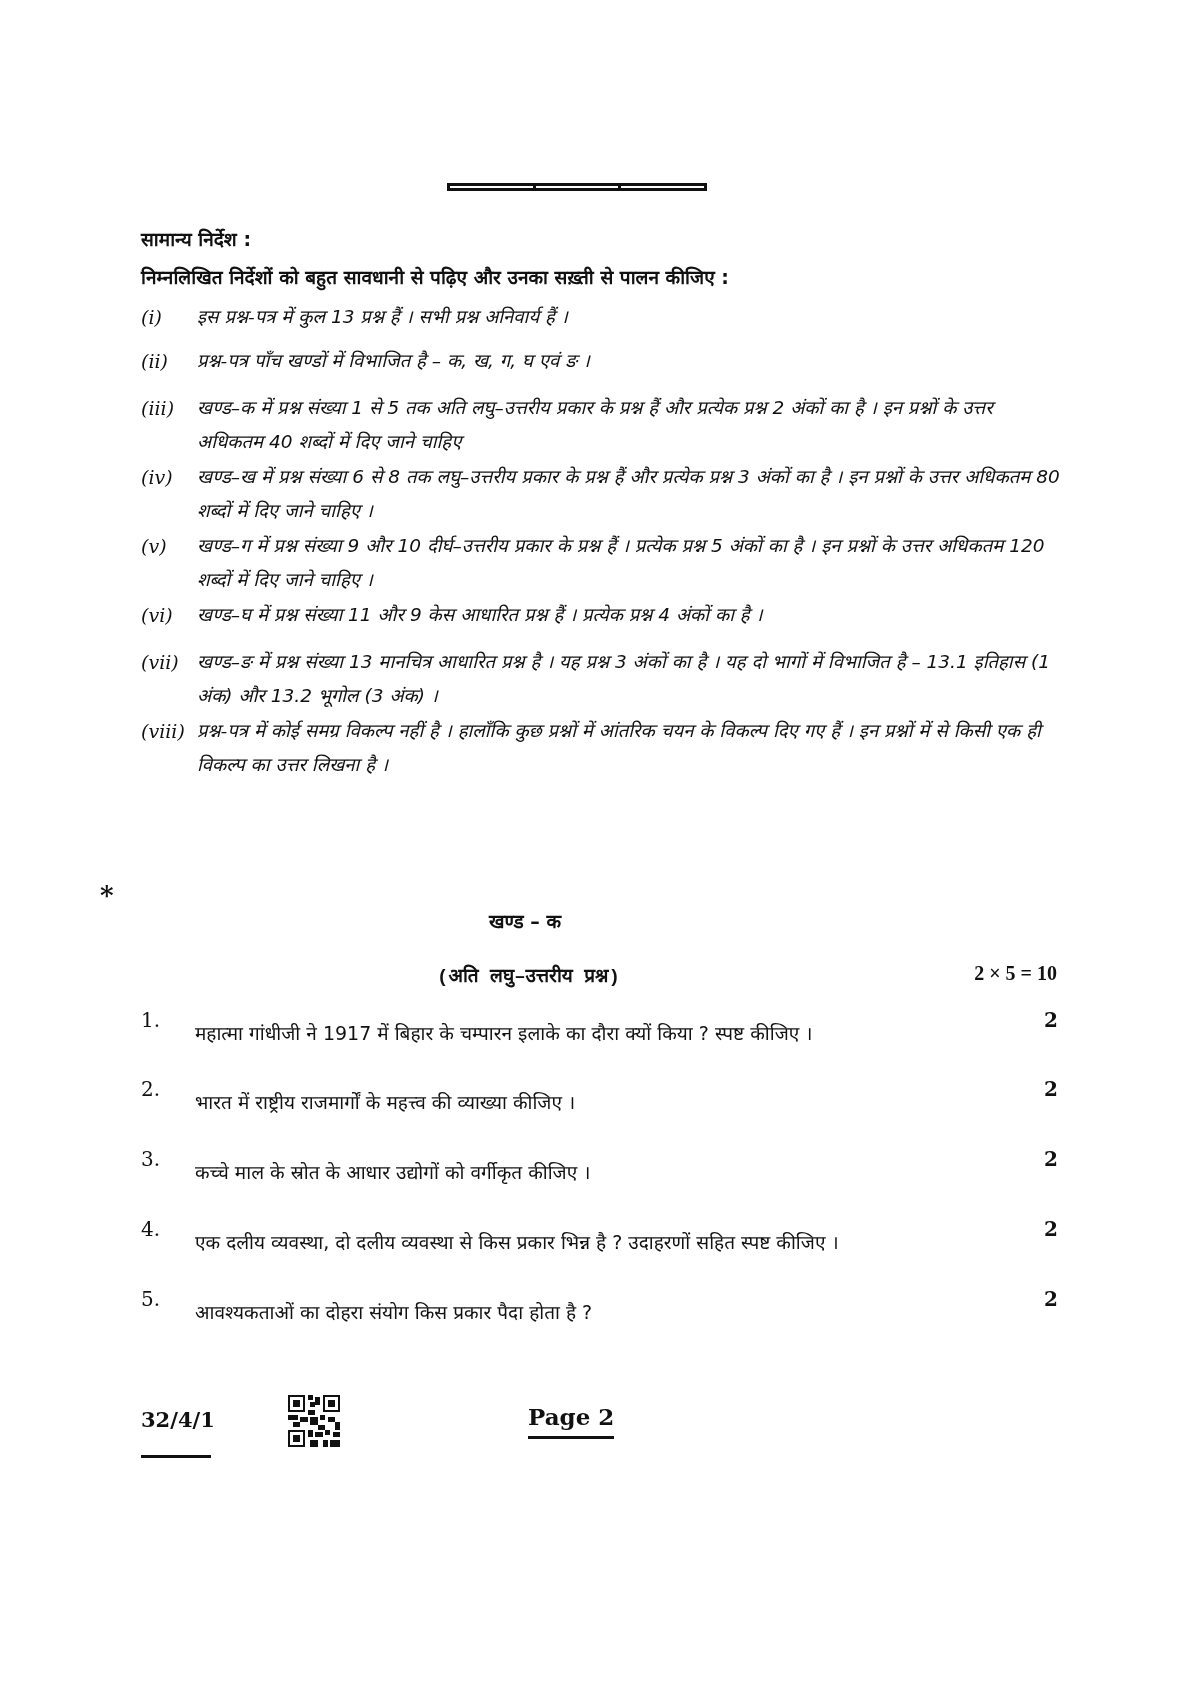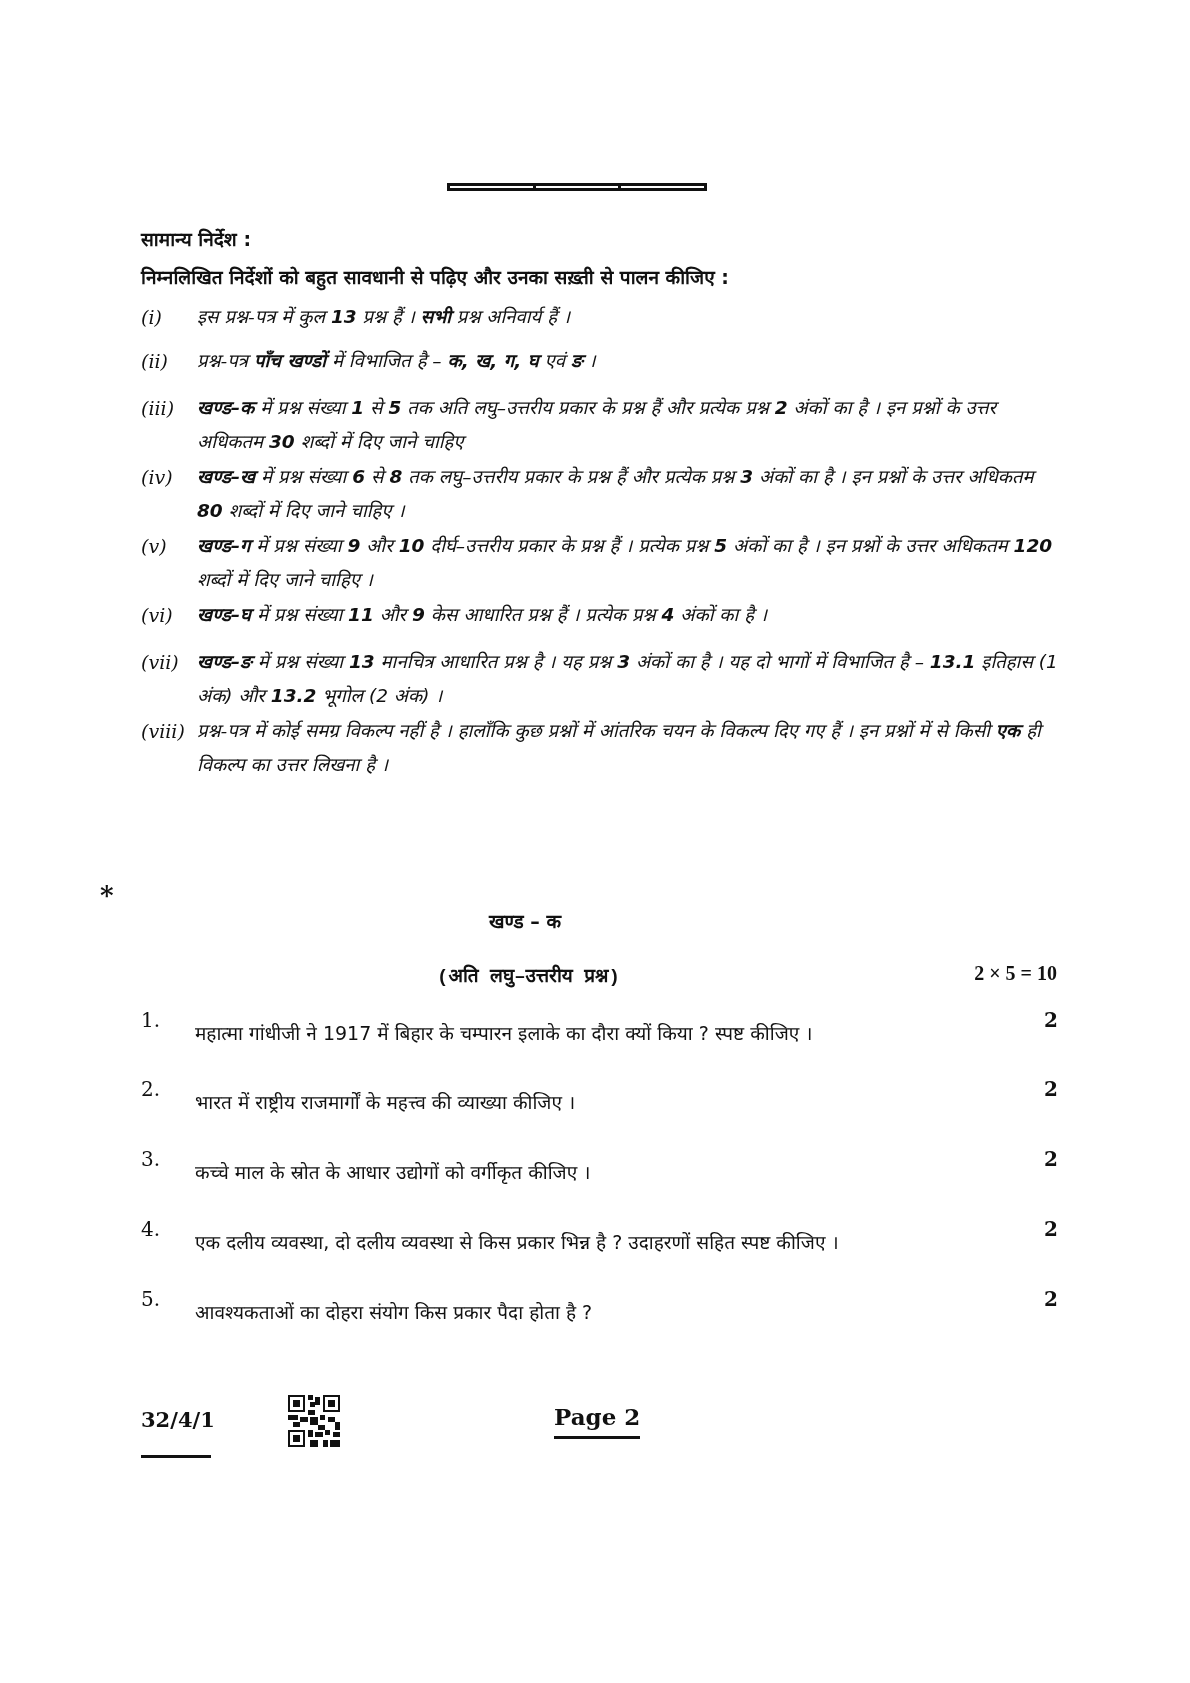--- a/index.html
+++ b/index.html
@@ -14,35 +14,35 @@
   .top-bar .seg { flex: 1; border-right: 3px solid #111; }
   .top-bar .seg:last-child { border-right: none; }
 
   .hdr { position: absolute; left: 141px; font-family: "DejaVu Sans", sans-serif; font-weight: bold; font-size: 19px; }
   .hdr1 { top: 226px; }
   .hdr2 { top: 264px; }
 
   .instr { position: absolute; left: 141px; width: 920px; font-family: "DejaVu Sans", sans-serif; font-style: italic; font-size: 18.5px; line-height: 34px; }
   .instr .num { position: absolute; left: 0; font-family: "DejaVu Serif", serif; font-style: italic; font-size: 19px; }
   .instr .txt { margin-left: 56px; display: block; }
-  .instr b { font-weight: bold; }
+  .instr b { font-weight: normal; }
 
   .star { position: absolute; left: 100px; top: 880px; font-size: 26px; font-weight: bold; }
   .sec-title { position: absolute; left: 0; width: 1050px; top: 908px; text-align: center; font-family: "DejaVu Sans", sans-serif; font-weight: bold; font-size: 19px; }
   .sec-sub { position: absolute; left: 437px; top: 962px; font-family: Liberation Mono, monospace; font-weight: bold; font-size: 19px; }
   .sec-marks { position: absolute; right: 133px; top: 962px; font-family: Liberation Serif, serif; font-weight: bold; font-size: 20px; }
 
   .q { position: absolute; left: 141px; width: 917px; font-family: "DejaVu Sans", sans-serif; font-size: 19px; }
   .q .qn { position: absolute; left: 0; font-family: "DejaVu Serif", serif; font-size: 20px; }
   .q .qt { position: absolute; left: 54px; margin-top: 12px; }
   .q .qm { position: absolute; right: 0; font-family: "DejaVu Serif", serif; font-weight: bold; font-size: 20px; }
 
   .footer-code { position: absolute; left: 141px; top: 1407px; font-family: "DejaVu Serif", serif; font-weight: bold; font-size: 21px; border-bottom: 3px solid #111; padding-bottom: 23px; width: 70px; }
   .qr { position: absolute; left: 288px; top: 1395px; width: 52px; height: 52px; }
-  .footer-page { position: absolute; left: 554px; top: 1403px; font-family: "DejaVu Serif", serif; font-weight: bold; font-size: 23px; border-bottom: 3px solid #111; padding-bottom: 6px; }
+  .footer-page { position: absolute; left: 528px; top: 1403px; font-family: "DejaVu Serif", serif; font-weight: bold; font-size: 23px; border-bottom: 3px solid #111; padding-bottom: 6px; }
 </style>
 </head>
 <body>
 
 <div class="top-bar">
   <div class="seg"></div>
   <div class="seg"></div>
   <div class="seg"></div>
 </div>
 
@@ -53,37 +53,37 @@
     <div class="instr" style="top: 300px;">
       <span class="num">(i)</span>
       <span class="txt"><span>इस प्रश्न-पत्र में कुल </span><b>13</b><span> प्रश्न हैं । </span><b>सभी</b><span> प्रश्न अनिवार्य हैं ।</span></span>
     </div>
     <div class="instr" style="top: 344px;">
       <span class="num">(ii)</span>
       <span class="txt"><span>प्रश्न-पत्र </span><b>पाँच खण्डों</b><span> में विभाजित है – </span><b>क, ख, ग, घ</b><span> एवं </span><b>ङ</b><span> ।</span></span>
     </div>
     <div class="instr" style="top: 391px;">
       <span class="num">(iii)</span>
-      <span class="txt"><b>खण्ड–क</b><span> में प्रश्न संख्या </span><b>1</b><span> से </span><b>5</b><span> तक अति लघु–उत्तरीय प्रकार के प्रश्न हैं और प्रत्येक प्रश्न </span><b>2</b><span> अंकों का है । इन प्रश्नों के उत्तर अधिकतम </span><b>30</b><span> शब्दों में दिए जाने चाहिए</span></span>
+      <span class="txt"><b>खण्ड–क</b><span> में प्रश्न संख्या </span><b>1</b><span> से </span><b>5</b><span> तक अति लघु–उत्तरीय प्रकार के प्रश्न हैं और प्रत्येक प्रश्न </span><b>2</b><span> अंकों का है । इन प्रश्नों के उत्तर अधिकतम </span><b>40</b><span> शब्दों में दिए जाने चाहिए</span></span>
     </div>
     <div class="instr" style="top: 460px;">
       <span class="num">(iv)</span>
       <span class="txt"><b>खण्ड–ख</b><span> में प्रश्न संख्या </span><b>6</b><span> से </span><b>8</b><span> तक लघु–उत्तरीय प्रकार के प्रश्न हैं और प्रत्येक प्रश्न </span><b>3</b><span> अंकों का है । इन प्रश्नों के उत्तर अधिकतम </span><b>80</b><span> शब्दों में दिए जाने चाहिए ।</span></span>
     </div>
     <div class="instr" style="top: 529px;">
       <span class="num">(v)</span>
       <span class="txt"><b>खण्ड–ग</b><span> में प्रश्न संख्या </span><b>9</b><span> और </span><b>10</b><span> दीर्घ–उत्तरीय प्रकार के प्रश्न हैं । प्रत्येक प्रश्न </span><b>5</b><span> अंकों का है । इन प्रश्नों के उत्तर अधिकतम </span><b>120</b><span> शब्दों में दिए जाने चाहिए ।</span></span>
     </div>
     <div class="instr" style="top: 598px;">
       <span class="num">(vi)</span>
       <span class="txt"><b>खण्ड–घ</b><span> में प्रश्न संख्या </span><b>11</b><span> और </span><b>9</b><span> केस आधारित प्रश्न हैं । प्रत्येक प्रश्न </span><b>4</b><span> अंकों का है ।</span></span>
     </div>
     <div class="instr" style="top: 645px;">
       <span class="num">(vii)</span>
-      <span class="txt"><b>खण्ड–ङ</b><span> में प्रश्न संख्या </span><b>13</b><span> मानचित्र आधारित प्रश्न है । यह प्रश्न </span><b>3</b><span> अंकों का है । यह दो भागों में विभाजित है – </span><b>13.1</b><span> इतिहास (1 अंक) और </span><b>13.2</b><span> भूगोल (2 अंक) ।</span></span>
+      <span class="txt"><b>खण्ड–ङ</b><span> में प्रश्न संख्या </span><b>13</b><span> मानचित्र आधारित प्रश्न है । यह प्रश्न </span><b>3</b><span> अंकों का है । यह दो भागों में विभाजित है – </span><b>13.1</b><span> इतिहास (1 अंक) और </span><b>13.2</b><span> भूगोल (3 अंक) ।</span></span>
     </div>
     <div class="instr" style="top: 714px;">
       <span class="num">(viii)</span>
       <span class="txt"><span>प्रश्न-पत्र में कोई समग्र विकल्प नहीं है । हालाँकि कुछ प्रश्नों में आंतरिक चयन के विकल्प दिए गए हैं । इन प्रश्नों में से किसी </span><b>एक</b><span> ही विकल्प का उत्तर लिखना है ।</span></span>
     </div>
   </div>
 
 <div class="star">*</div>
 <div class="sec-title">खण्ड – क</div>
 <div class="sec-sub">(अति लघु–उत्तरीय प्रश्न)</div>

